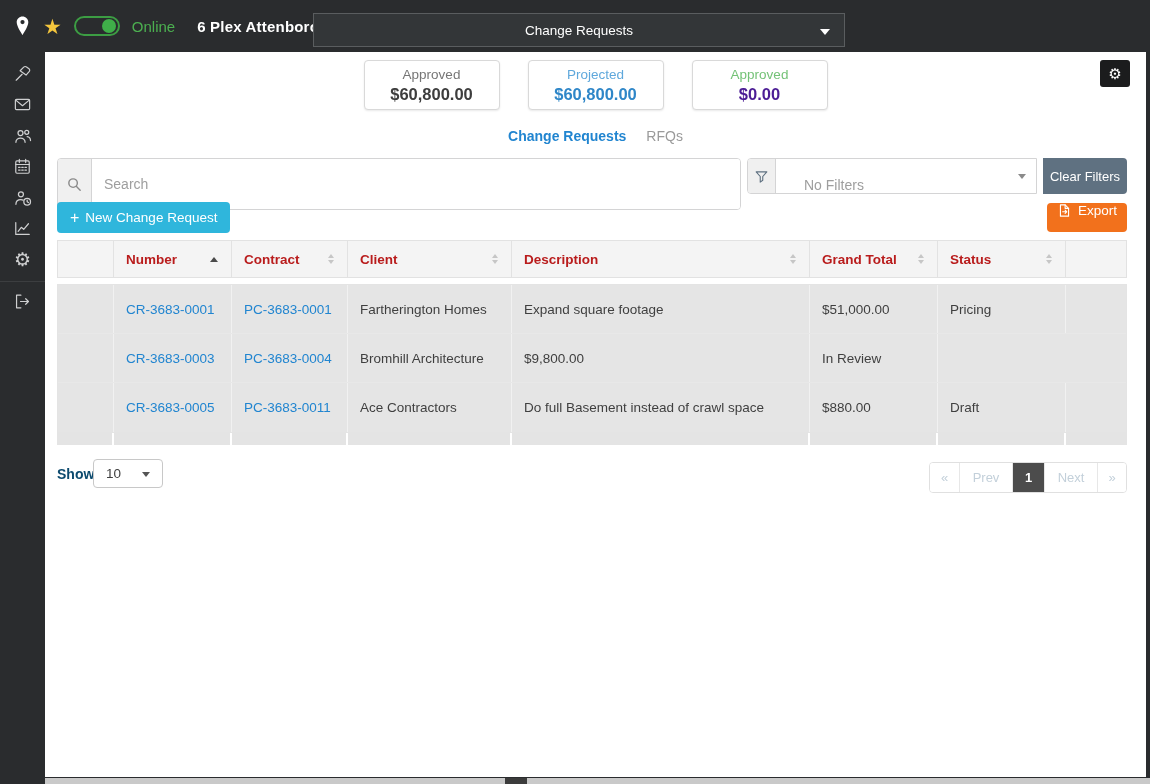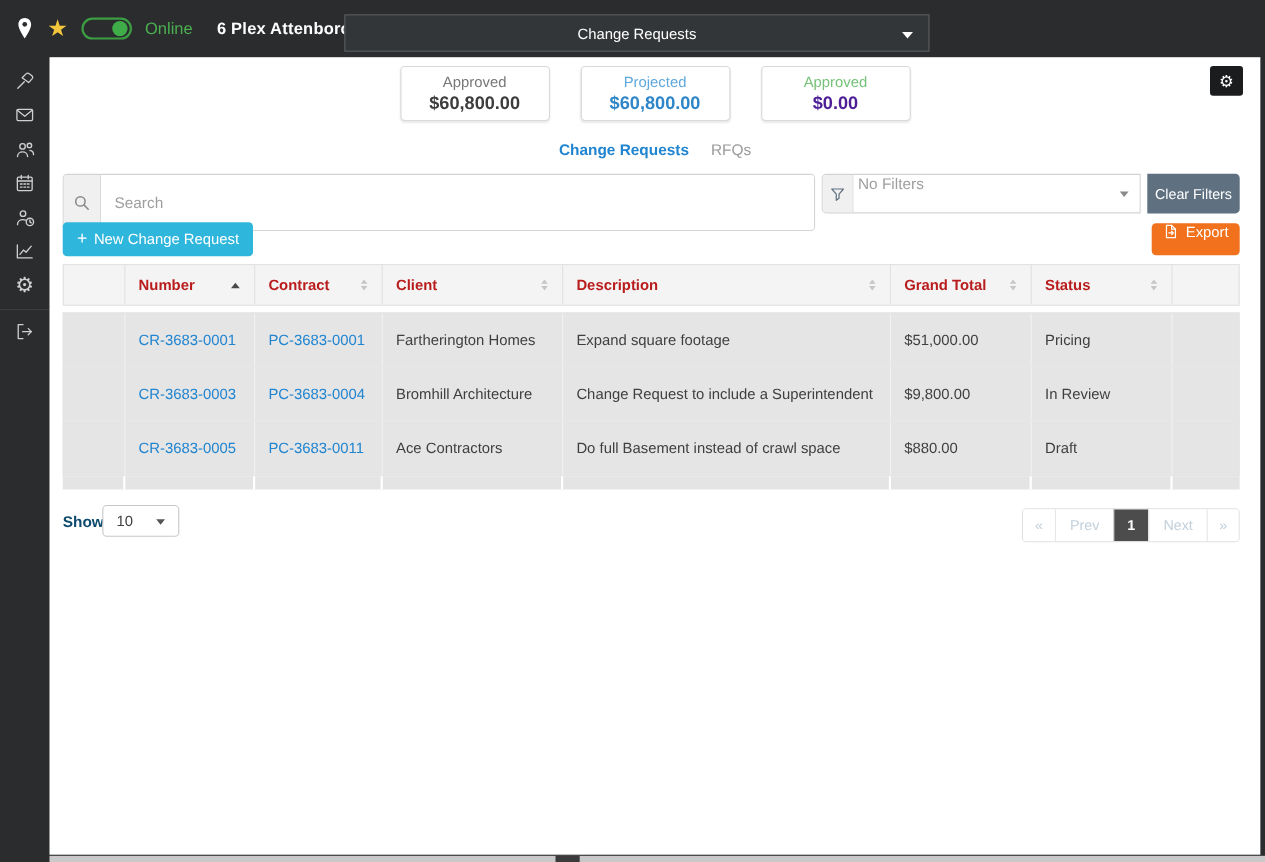--- a/index.html
+++ b/index.html
@@ -49,21 +49,21 @@
   .tab.active { color:#2185d0; }
   .tab.inactive { color:#9a9a9a; font-weight:400; }
 
   
   .search-group { position:absolute; left:12px; top:106px; width:684px; height:52px; border:1px solid #d4d4d5; border-radius:4px; display:flex; background:#fff; }
   .icon-seg { width:34px; background:#f0f0f0; border-right:1px solid #d4d4d5; border-radius:3px 0 0 3px; display:flex; align-items:center; justify-content:center; }
   .search-input { flex:1; border:0; outline:none; padding:0 12px; font-size:14px; color:#3f3f3f; font-family:"Liberation Sans",sans-serif; border-radius:0 3px 3px 0; }
   .search-input::placeholder { color:#9e9e9e; }
   .filter-group { position:absolute; left:702px; top:106px; width:290px; height:36px; border:1px solid #d4d4d5; border-radius:4px 0 0 4px; display:flex; background:#fff; }
   .icon-seg.funnel { width:28px; }
-  .filter-select { flex:1; position:relative; display:flex; align-items:flex-start; padding:0 4px; font-size:14px; color:#9e9e9e; cursor:pointer; }
+  .filter-select { flex:1; position:relative; display:flex; align-items:flex-end; padding:0 28px; font-size:14px; color:#9e9e9e; cursor:pointer; }
   .caret-sm { position:absolute; right:10px; top:15px; width:0; height:0; border-left:4px solid transparent; border-right:4px solid transparent; border-top:5px solid #8a8a8a; }
   .clear-btn { position:absolute; left:998px; top:106px; width:84px; height:36px; background:#5f7181; color:#fff; font-size:13px;
     border:none; border-radius:0 4px 4px 0; cursor:pointer; font-family:"Liberation Sans",sans-serif; }
 
   
   .new-btn { position:absolute; left:12px; top:150px; height:31px; padding:0 13px; background:#2fb6dc; color:#fff; font-size:13.5px;
     border:none; border-radius:4px; cursor:pointer; display:flex; align-items:center; gap:6px; font-family:"Liberation Sans",sans-serif; }
   .new-btn .plus { font-size:16px; font-weight:400; }
   .export-btn { position:absolute; right:19px; top:151px; height:29px; padding:0 10px; background:#f2711c; color:#fff; font-size:13.5px;
     border:none; border-radius:4px; cursor:pointer; display:flex; align-items:flex-start; gap:6px; font-family:"Liberation Sans",sans-serif; }
@@ -315,21 +315,20 @@
 
       <div class="trow grid-cols">
         <div class="td"></div>
         <div class="td">
             <a>CR-3683-0003</a>
           </div>
         <div class="td">
             <a>PC-3683-0004</a>
           </div>
         <div class="td">Bromhill Architecture</div>
-        <div class="td">Change Request to include a Superintendent</div>
         <div class="td">$9,800.00</div>
         <div class="td">In Review</div>
         <div class="td"></div>
       </div>
 
       <div class="trow grid-cols">
         <div class="td"></div>
         <div class="td">
             <a>CR-3683-0005</a>
           </div>

